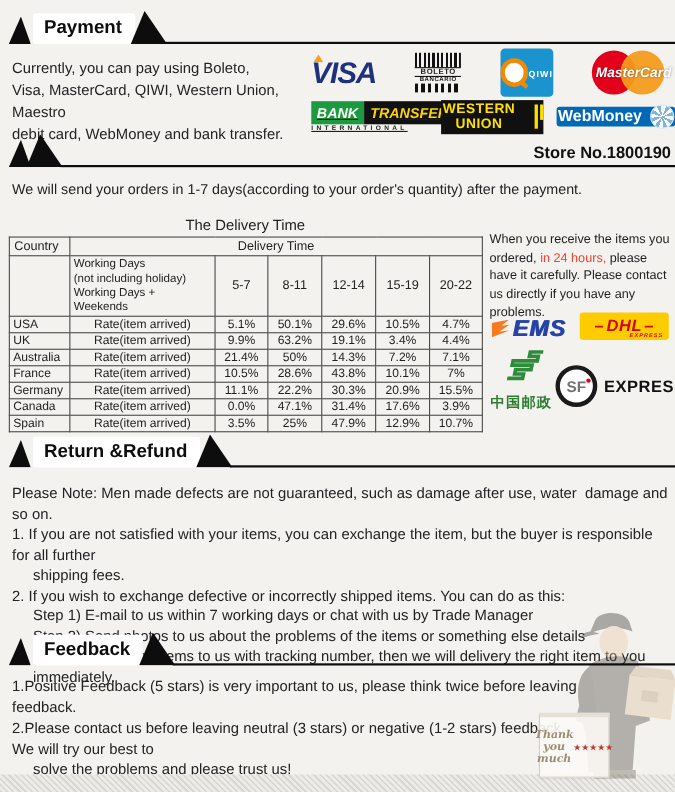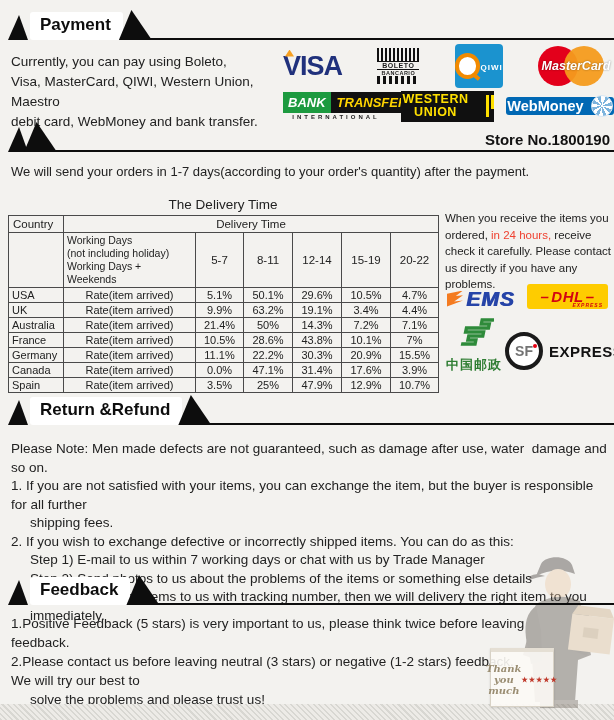--- a/index.html
+++ b/index.html
@@ -17,40 +17,40 @@
   .tri-r{width:33px;height:30px;background:#0d0d0d;clip-path:polygon(38% 0,100% 100%,0 100%);flex:0 0 auto;margin-left:-4px;}
   .sec-rule{flex:1;border-bottom:2px solid #0d0d0d;margin-left:-2px;position:relative;}
   .store-no{position:absolute;right:4px;bottom:2px;font-size:15px;font-weight:bold;color:#111;}
 
   
   .payment-body{top:52px;left:11px;width:272px;font-size:13.5px;line-height:20px;white-space:pre-line;color:#222;}
   .icons-row{left:283px;width:331px;display:flex;justify-content:space-between;align-items:center;}
   #icons-row1{top:44px;height:44px;}
   #icons-row2{top:90px;height:32px;}
 
-  .visa{font-weight:bold;font-size:27px;color:#20317c;letter-spacing:-1px;position:relative;line-height:1;text-align:right;}
+  .visa{font-style:italic;font-weight:bold;font-size:27px;color:#20317c;letter-spacing:-1px;position:relative;line-height:1;text-align:right;}
   .visa::before{content:"";position:absolute;left:2px;top:-3px;width:9px;height:7px;background:#f7a021;clip-path:polygon(0 100%,50% 0,100% 100%);}
 
   .boleto{width:42px;text-align:center;}
   .barcode{height:13px;background:repeating-linear-gradient(90deg,#111 0 2px,transparent 2px 4px);}
   .barcode.short{height:8px;background:repeating-linear-gradient(90deg,#111 0 3px,transparent 3px 6px);}
   .boleto-t1{font-size:7px;font-weight:bold;letter-spacing:.5px;border:1px solid #111;border-left:none;border-right:none;}
   .boleto-t2{font-size:5.5px;font-weight:bold;letter-spacing:.5px;}
 
   .qiwi{width:48px;height:44px;background:#1b93cf;border-radius:4px;display:flex;flex-direction:row;align-items:center;justify-content:center;}
   .qiwi-q{width:18px;height:18px;border:4px solid #f28a00;border-radius:50%;background:#fff;position:relative;}
   .qiwi-q::after{content:"";position:absolute;right:-4px;bottom:-4px;width:7px;height:4px;background:#f28a00;transform:rotate(40deg);}
   .qiwi-label{color:#fff;font-size:8px;font-weight:bold;margin-top:2px;letter-spacing:1px;}
 
   .mc{width:76px;height:44px;position:relative;display:flex;align-items:center;}
   .mc-c1{width:40px;height:40px;border-radius:50%;background:#e3001b;}
   .mc-c2{width:40px;height:40px;border-radius:50%;background:#f49b1c;margin-left:-14px;opacity:.95;}
   .mc-label{position:absolute;left:0;right:0;text-align:center;color:#fff;font-style:italic;font-weight:bold;font-size:12.5px;text-shadow:0 0 2px rgba(0,0,0,.45);}
 
-  .bank-transfer{width:106px;text-align:center;}
+  .bank-transfer{width:106px;text-decoration:underline;}
   .bt-row{display:flex;}
   .bt-bank{background:#1c9a3f;color:#fff;font-weight:bold;font-style:italic;font-size:13px;padding:3px 5px;}
   .bt-transfer{background:#111;color:#ffd400;font-weight:bold;font-style:italic;font-size:13px;padding:3px 6px;flex:1;}
   .bt-intl{font-size:6px;font-weight:bold;letter-spacing:3px;color:#222;margin-top:1px;}
 
   .wu{width:93px;height:31px;background:#101010;display:flex;align-items:center;justify-content:center;gap:16px;}
   .wu-txt{color:#ffe000;font-weight:bold;font-size:12.5px;line-height:1.05;text-align:center;letter-spacing:.5px;}
   .wu-bars{display:flex;gap:2px;height:22px;}
   .wu-bars i{display:block;width:3px;background:#ffe000;}
 
@@ -254,21 +254,21 @@
         <td class="pct-cell">3.5%</td>
         <td class="pct-cell">25%</td>
         <td class="pct-cell">47.9%</td>
         <td class="pct-cell">12.9%</td>
         <td class="pct-cell">10.7%</td>
       </tr>
     </tbody>
 </table>
 
 <div class="abs ship-notice">
-  <span>When you receive the items you ordered, </span><span class="red">in 24 hours,</span><span> receive check it carefully. Please contact us directly if you have any problems.</span>
+  <span>When you receive the items you ordered, </span><span class="red">in 24 hours,</span><span> please have it carefully. Please contact us directly if you have any problems.</span>
 </div>
 
 <div class="abs ems">
   <span class="ems-wing"></span>
   <span class="ems-txt">EMS</span>
 </div>
 <div class="abs dhl">
   <span class="dhl-txt">DHL</span>
   <span class="dhl-sub">EXPRESS</span>
 </div>

